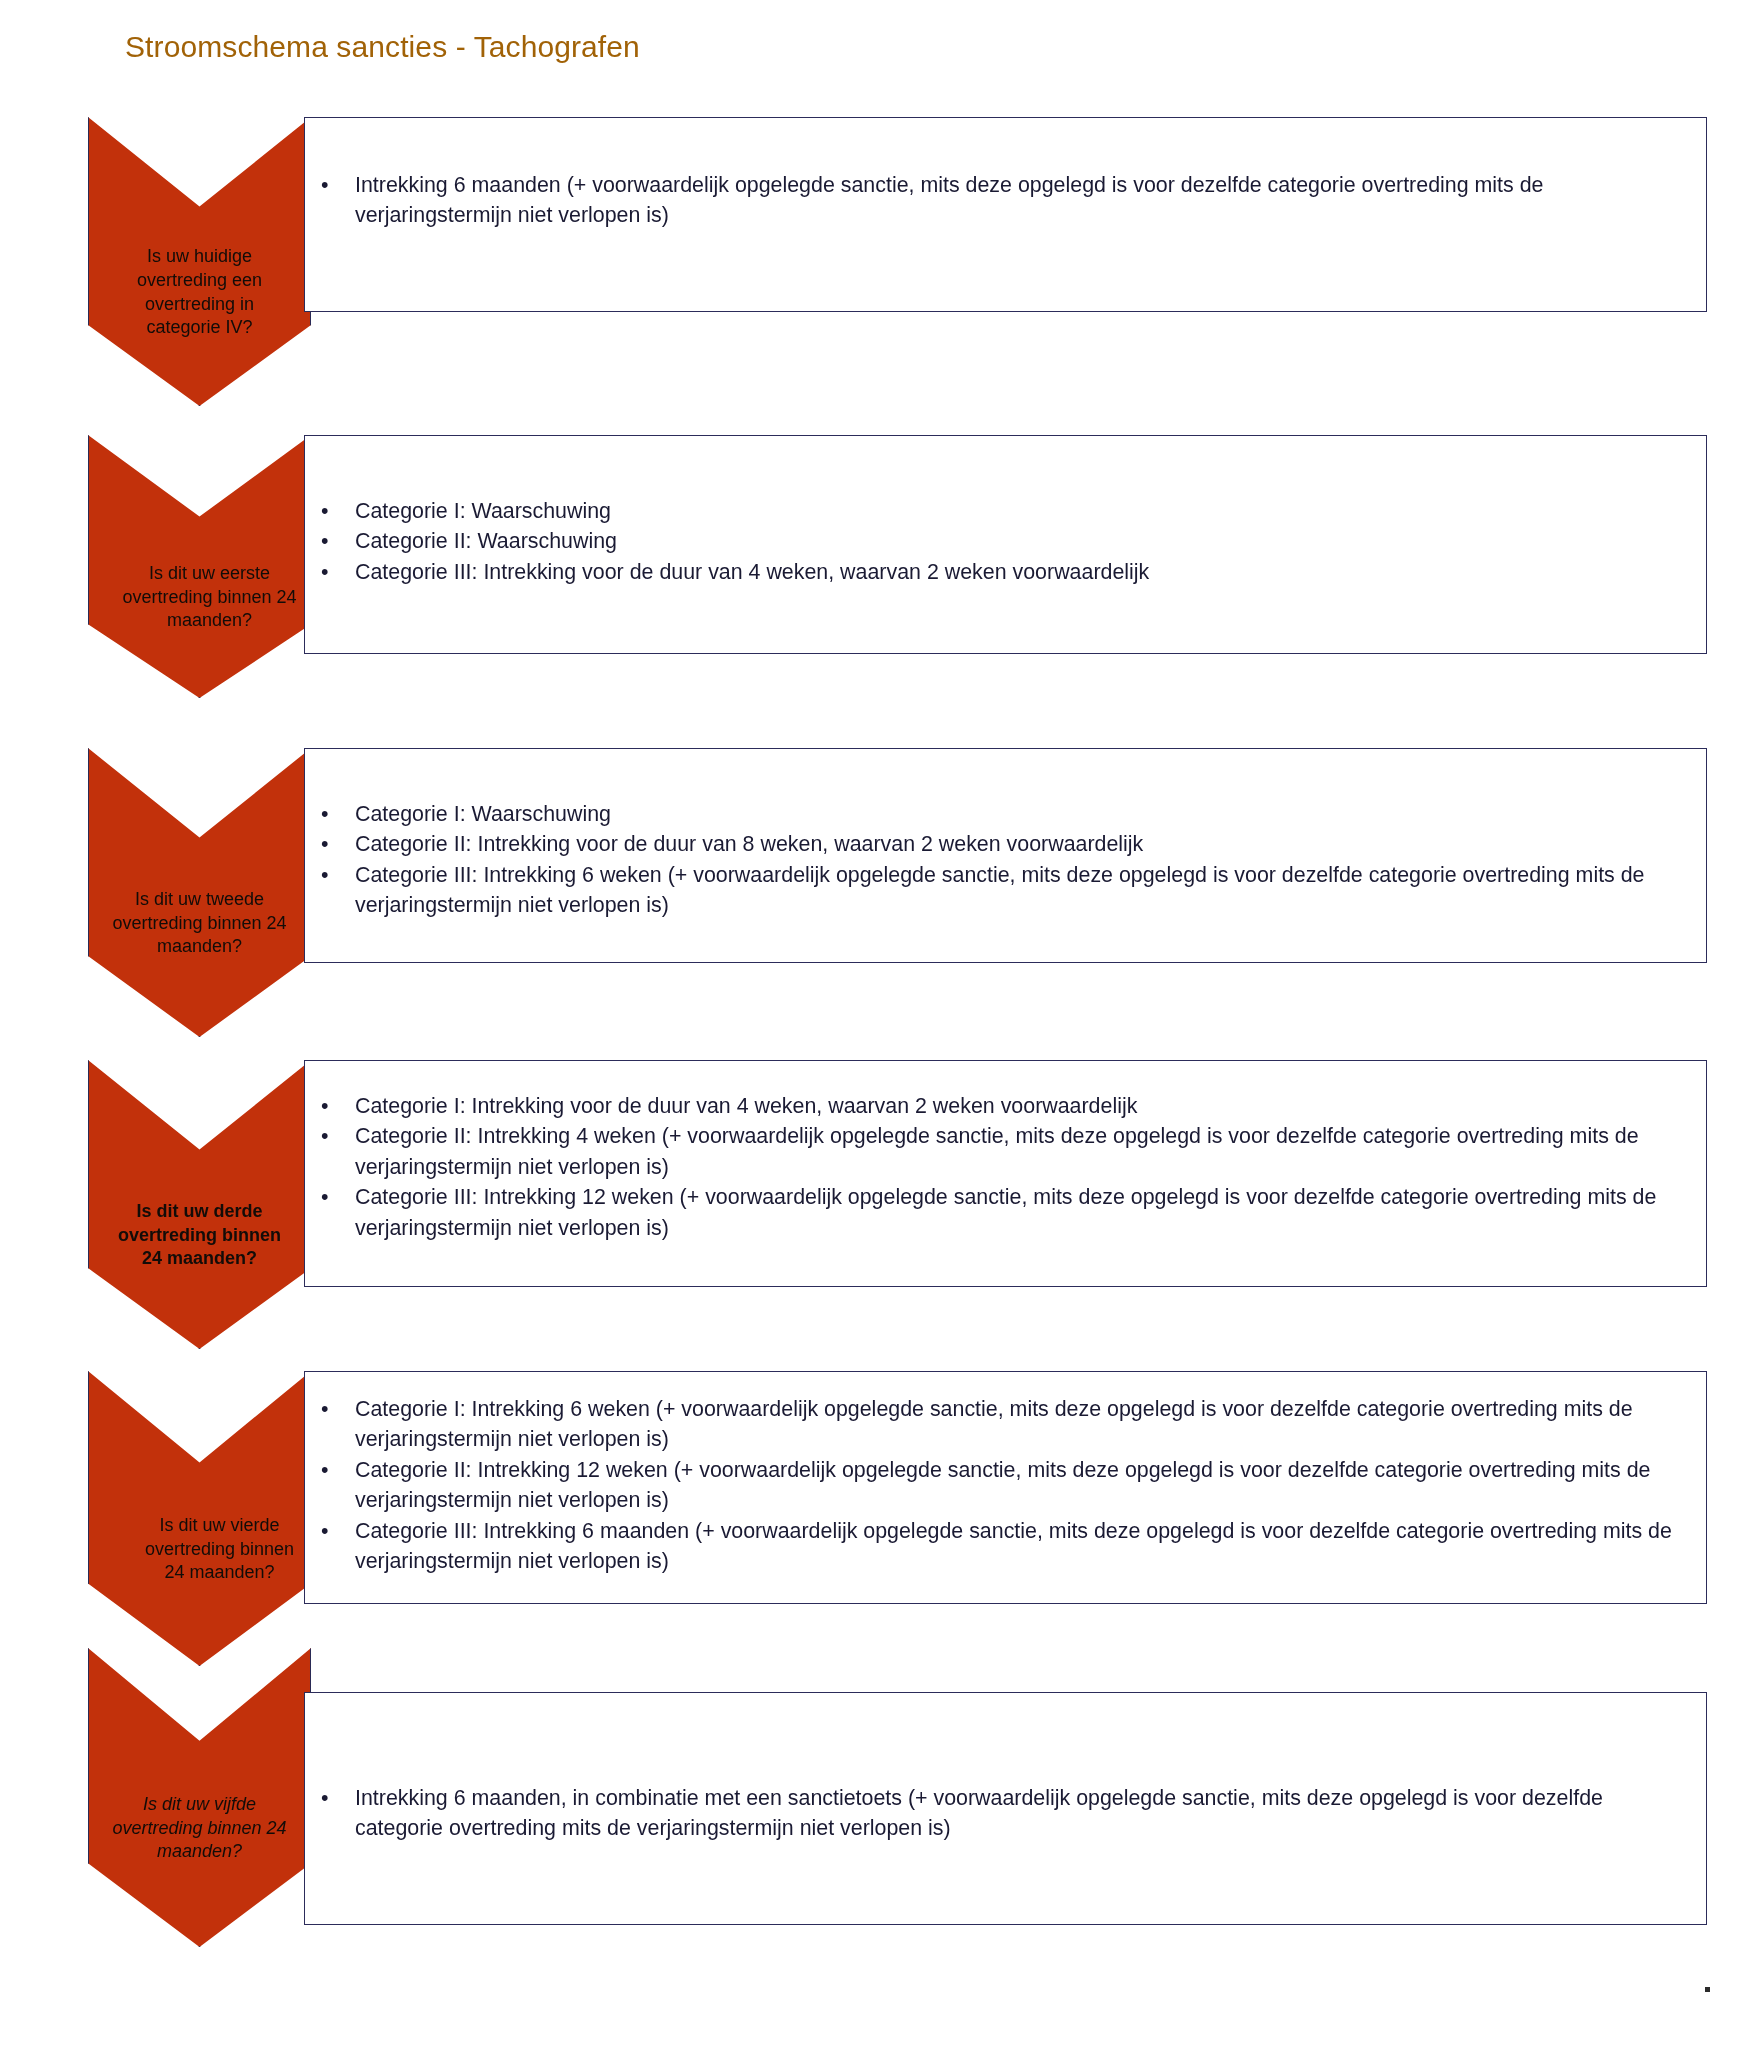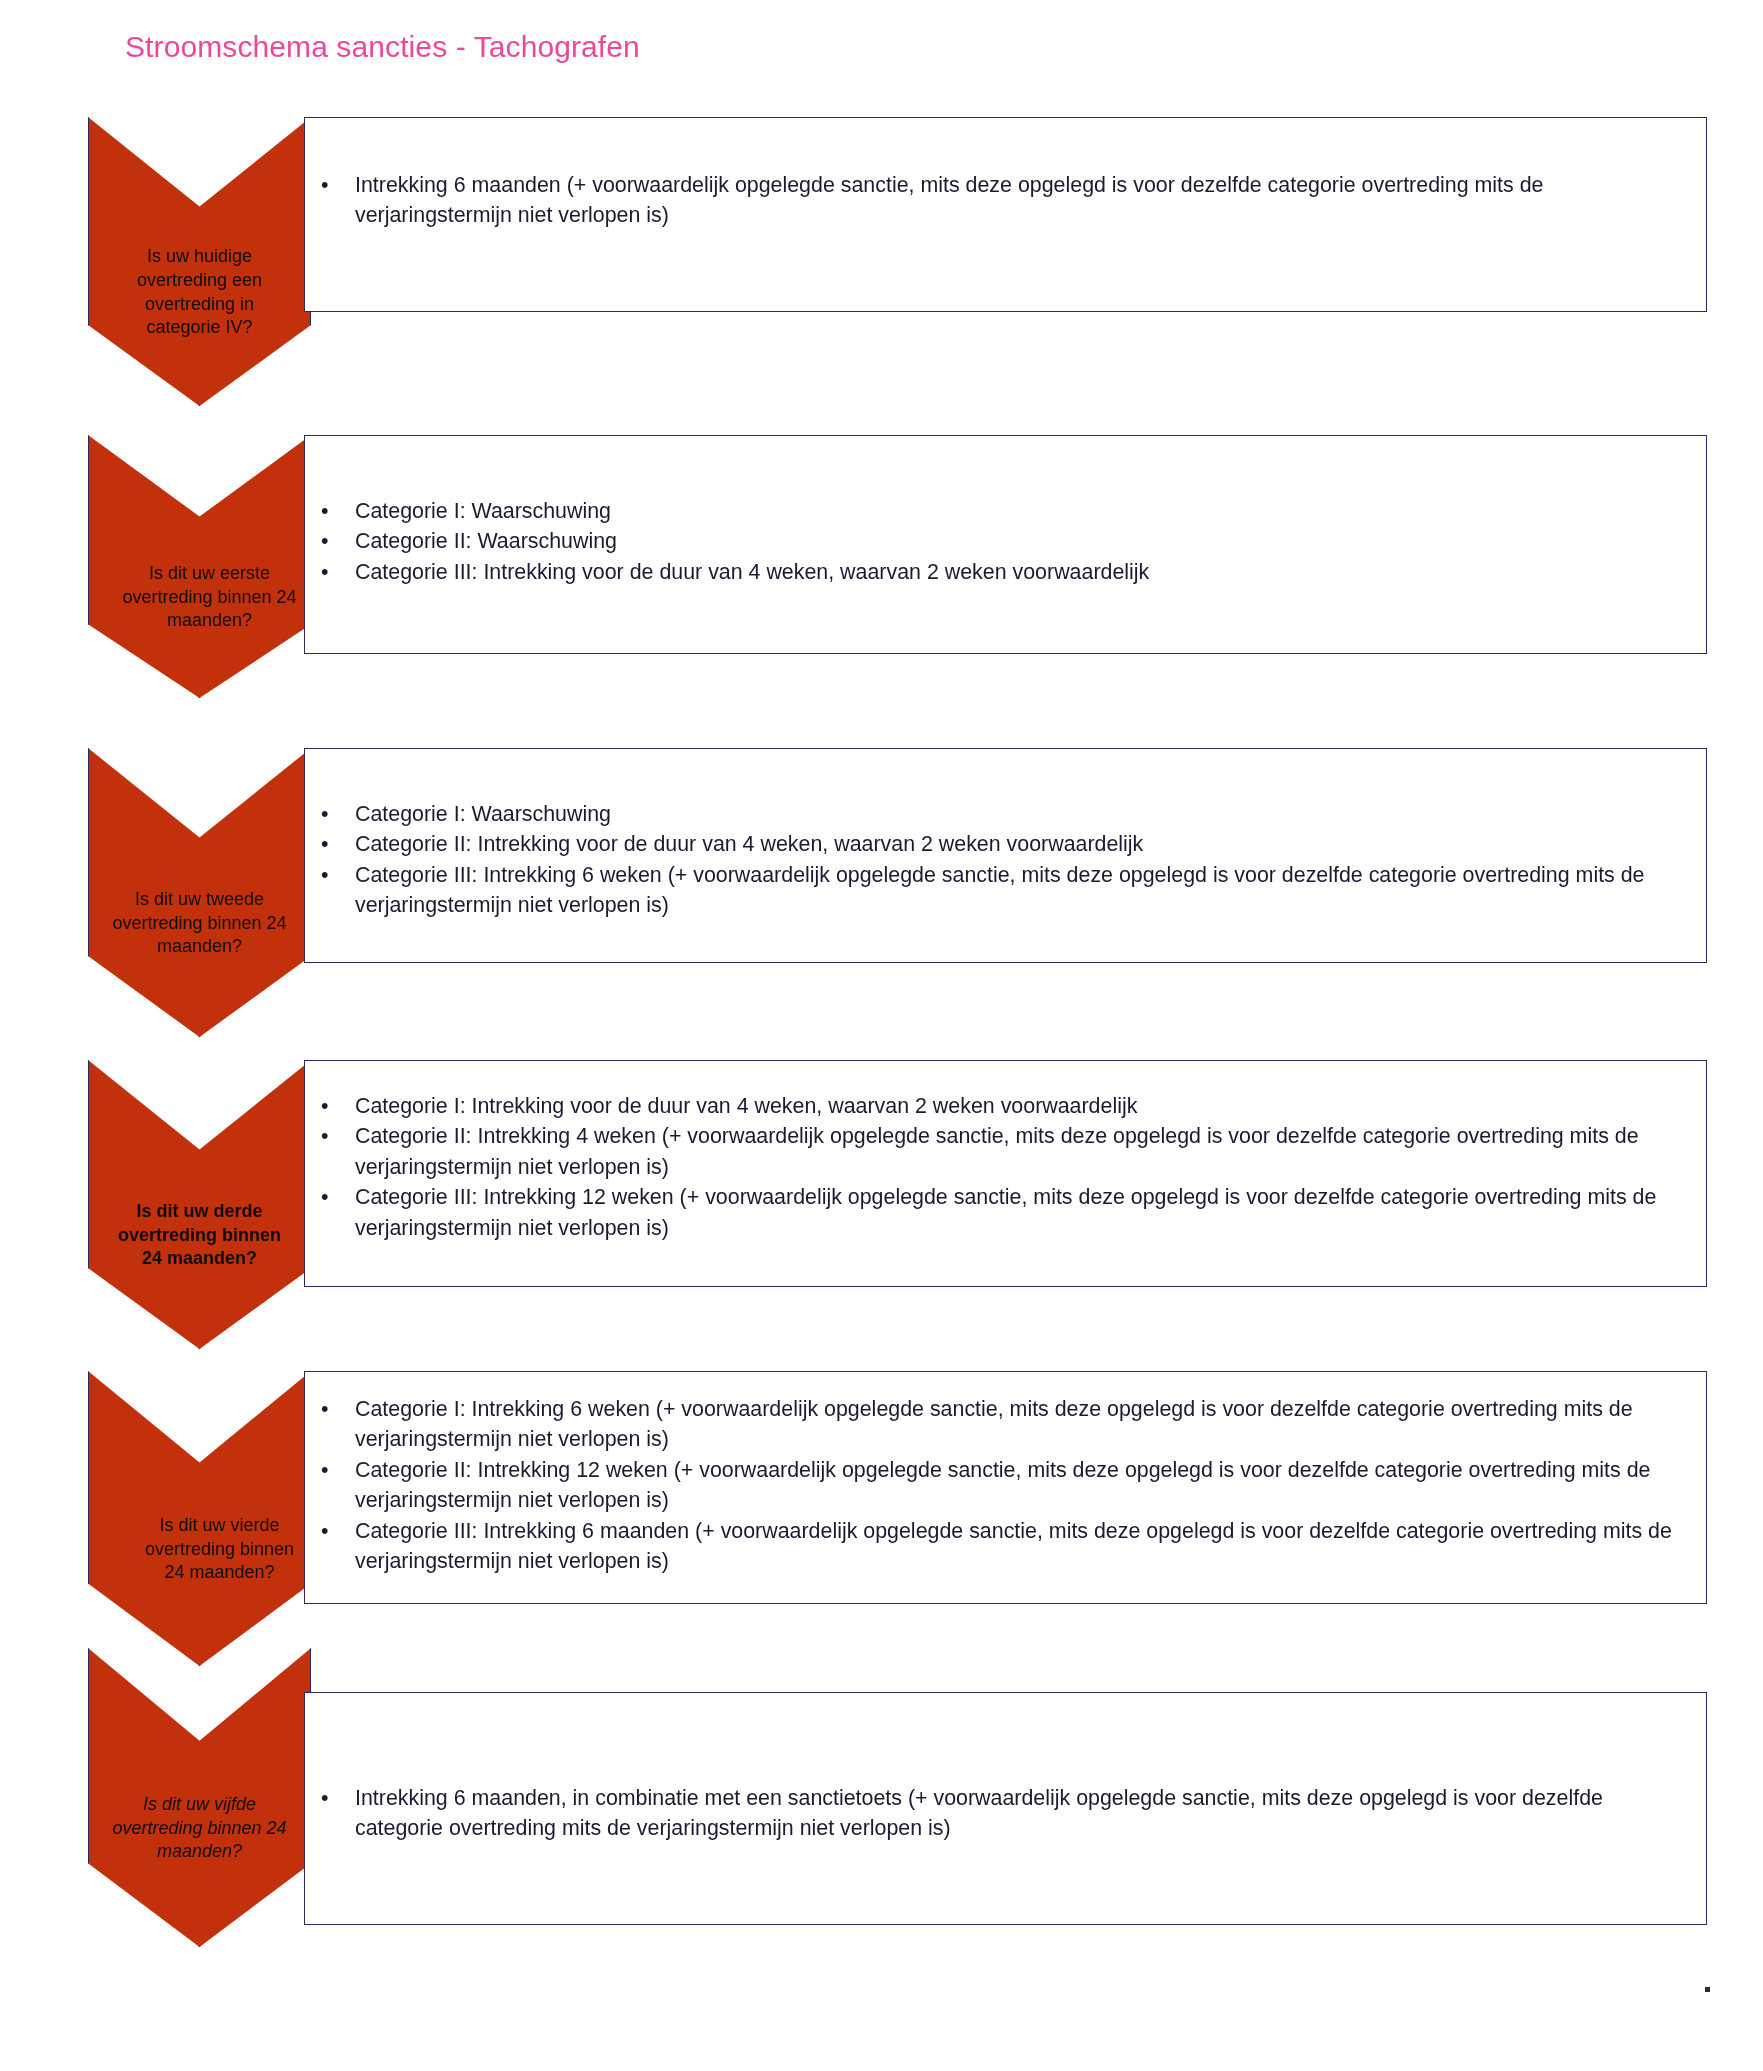--- a/index.html
+++ b/index.html
@@ -21,21 +21,21 @@
     width: 1763px;
     height: 2072px;
     background: #ffffff;
   }
 
   .page-title {
     position: absolute;
     left: 125px;
     top: 30px;
     font-size: 30px;
-    color: #ec4899;
+    color: #a16207;
     letter-spacing: 0.1px;
     white-space: nowrap;
   }
 
   
   .chevron {
     position: absolute;
     left: 88px;
     width: 223px;
     background: #C2310B;
@@ -145,21 +145,21 @@
         <div class="chevron-label">Is dit uw tweede overtreding binnen 24 maanden?</div>
       </div>
       <div class="textbox" style="top: 748px; height: 215px;">
         <ul class="bullets" style="margin-top: 50px;">
           <li class="bullet">
             <span class="bullet-dot">•</span>
             <span class="bullet-text">Categorie I: Waarschuwing</span>
           </li>
           <li class="bullet">
             <span class="bullet-dot">•</span>
-            <span class="bullet-text">Categorie II: Intrekking voor de duur van 4 weken, waarvan 2 weken voorwaardelijk</span>
+            <span class="bullet-text">Categorie II: Intrekking voor de duur van 8 weken, waarvan 2 weken voorwaardelijk</span>
           </li>
           <li class="bullet">
             <span class="bullet-dot">•</span>
             <span class="bullet-text">Categorie III: Intrekking 6 weken (+ voorwaardelijk opgelegde sanctie, mits deze opgelegd is voor dezelfde categorie overtreding mits de verjaringstermijn niet verlopen is)</span>
           </li>
         </ul>
       </div>
       <div class="chevron" style="top: 1060px; height: 289px; font-weight: bold;">
         <div class="chevron-label">Is dit uw derde overtreding binnen 24 maanden?</div>
       </div>

